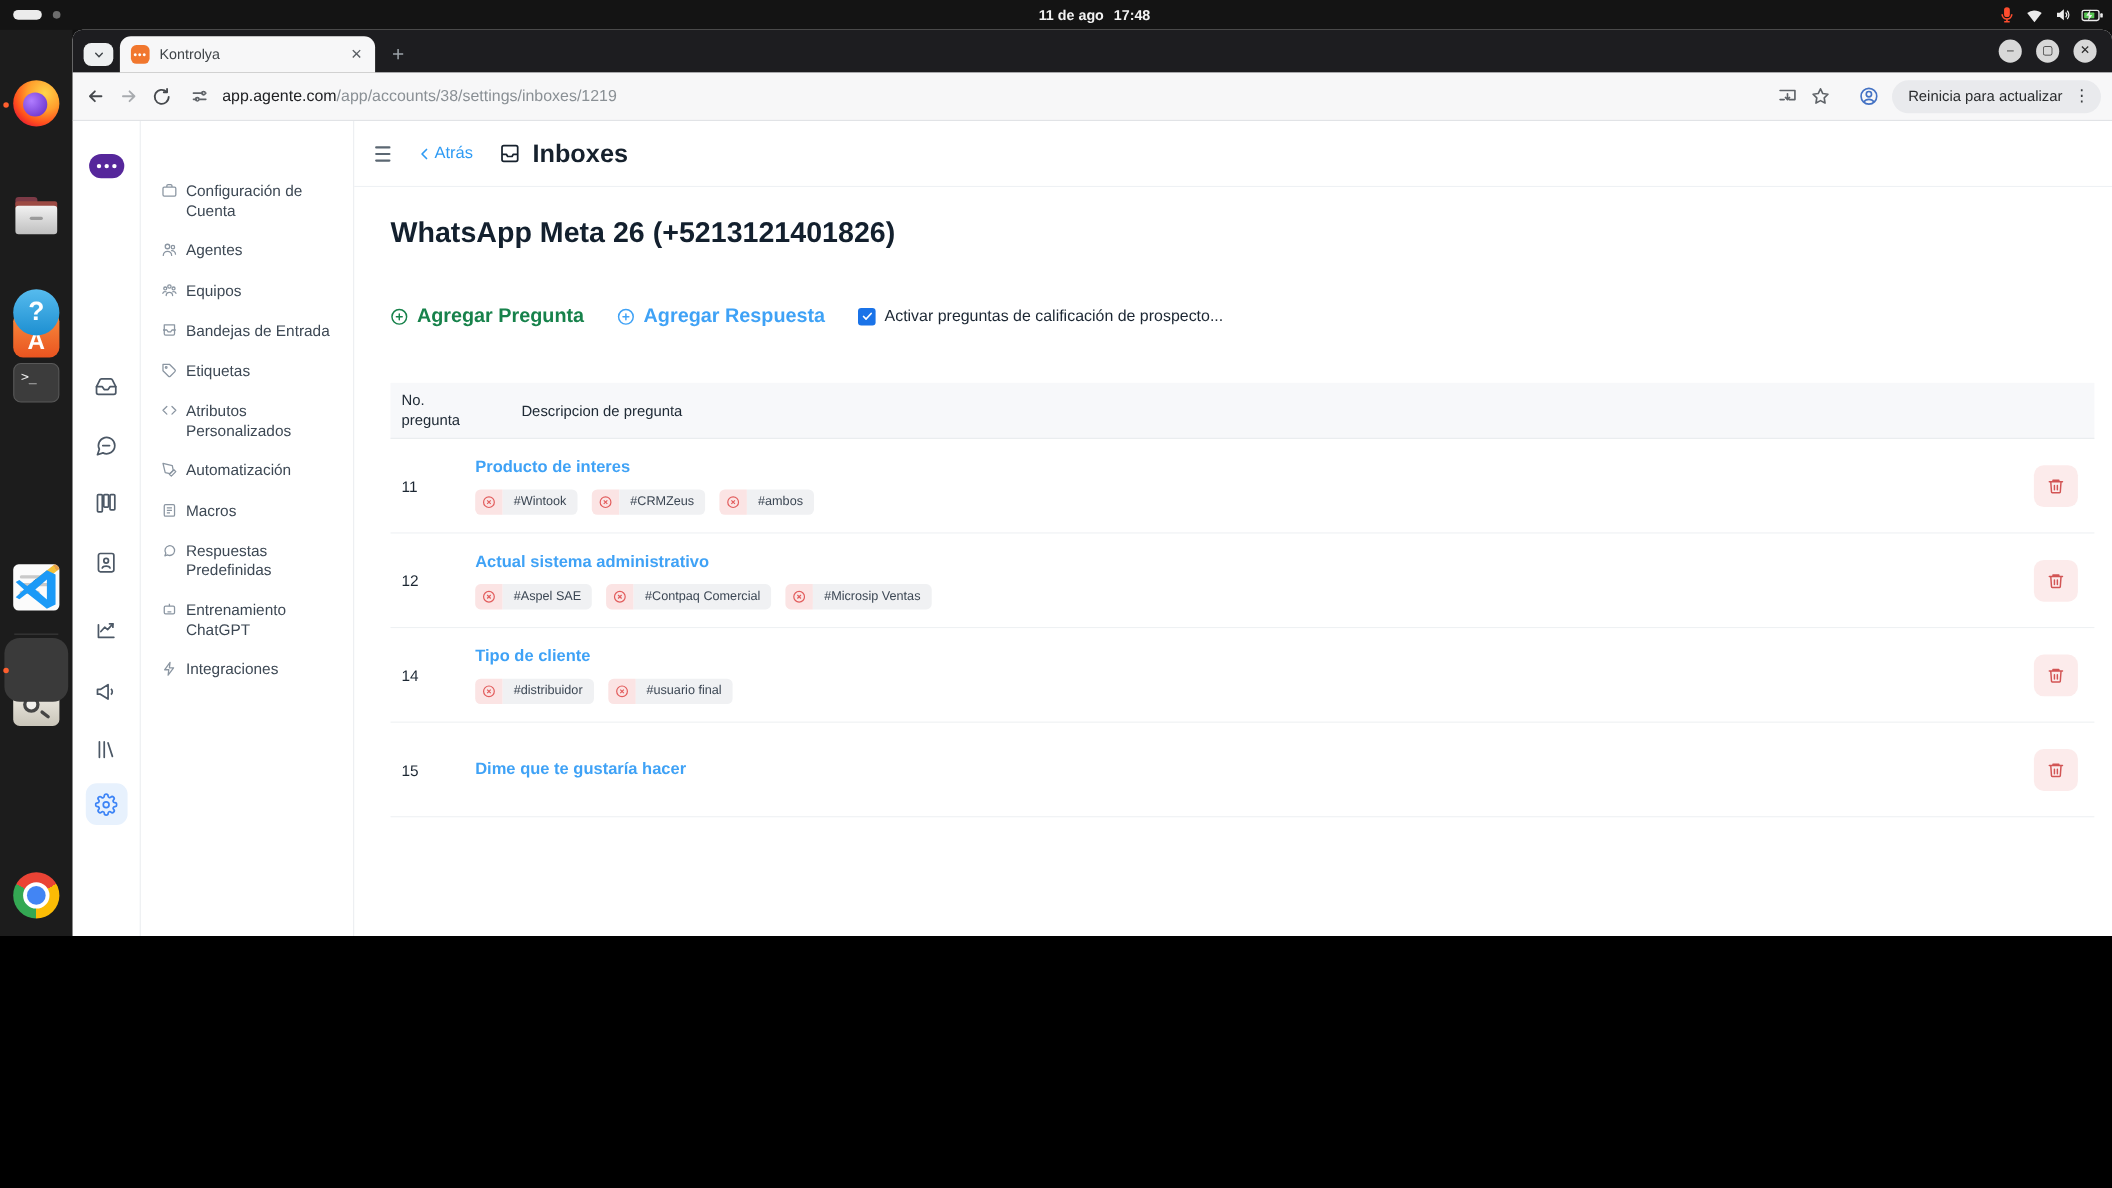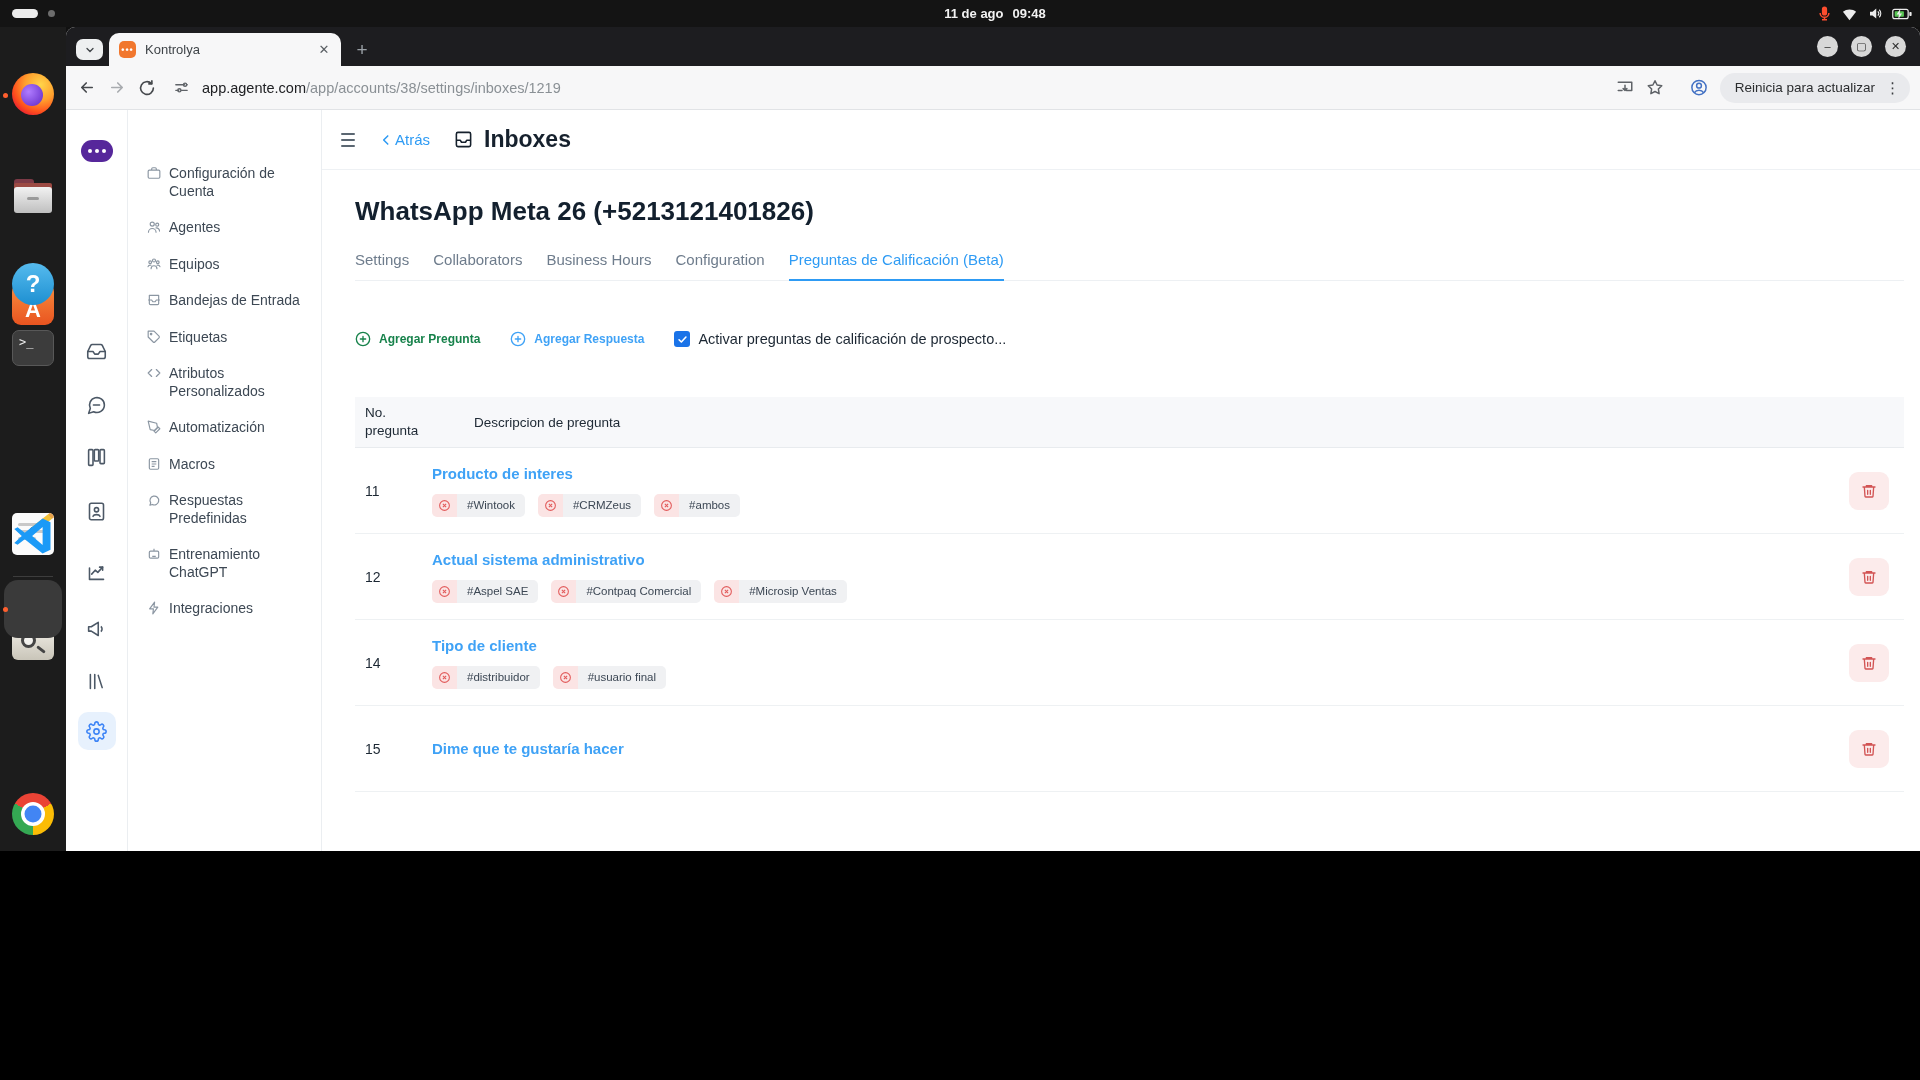--- a/index.html
+++ b/index.html
@@ -90,21 +90,21 @@
   .backlink{display:flex;align-items:center;gap:2px;margin-left:20px;color:#2e9bf4;font-size:15px;cursor:pointer;}
   .ptitle{display:flex;align-items:center;gap:11px;margin-left:24px;color:#16212d;}
   .ptitle .tt{font-size:23px;font-weight:700;}
   .content{position:relative;flex:1;padding:0 16px 0 33px;overflow:hidden;}
   .h1{margin:26px 0 0 0;font-size:26px;font-weight:700;color:#13202e;}
   .tabs{display:flex;gap:24px;margin-top:24px;border-bottom:1px solid #edf0f3;padding-bottom:12px;}
   .tabi{font-size:15px;color:#6e7c8c;cursor:pointer;position:relative;white-space:nowrap;}
   .tabi.active{color:#2e9bf4;}
   .tabi.active:after{content:"";position:absolute;left:0;right:0;bottom:-13px;height:2px;background:#2e9bf4;}
   .actions{display:flex;align-items:center;margin-top:50px;}
-  .act{display:flex;align-items:center;gap:8px;border:none;background:transparent;font-size:12px;font-weight:600;cursor:pointer;padding:0;}
+  .act{display:flex;align-items:center;gap:8px;border:none;background:transparent;font-size:18px;font-weight:600;cursor:pointer;padding:0;}
   .act.green{color:#17824b;}
   .act.blue{color:#3fa2f6;margin-left:30px;}
   .chkwrap{display:flex;align-items:center;gap:8px;margin-left:30px;}
   .chk{width:16px;height:16px;border-radius:3px;background:#1a73e8;display:flex;align-items:center;justify-content:center;cursor:pointer;flex:none;}
   .chklbl{font-size:14.5px;color:#1c2733;}
   .qtable{margin-top:50px;}
   .thead{display:flex;align-items:center;height:51px;background:#f7f8fa;border-bottom:1px solid #e8ebee;}
   .c-no{width:77px;flex:none;padding-left:10px;font-size:13.5px;color:#202b36;font-weight:500;line-height:1.35;}
   .c-desc{flex:1;font-size:13.5px;color:#202b36;font-weight:500;margin-left:42px;}
   .trow{display:flex;align-items:center;height:86px;border-bottom:1px solid #eef1f3;}
@@ -122,21 +122,21 @@
 
 <div class="screen">
 
   <div class="topbar">
     <div class="ws">
       <span class="ws-pill"></span>
       <span class="ws-dot"></span>
     </div>
     <div class="clock">
       <span>11 de ago</span>
-      <span>09:48</span>
+      <span>17:48</span>
     </div>
     <div class="tray">
       <span>
           <svg width="15" height="17" viewBox="0 0 24 24" fill="none" stroke="#ff4d2e" stroke-width="2.4">
             <rect x="9" y="2" width="6" height="12" rx="3" fill="#ff4d2e"></rect>
             <path d="M5 11a7 7 0 0 0 14 0M12 18v4M8 22h8"></path>
           </svg>
         </span>
       <span>
           <svg width="17" height="14" viewBox="0 0 24 20">
@@ -452,27 +452,20 @@
                 <rect x="3" y="3" width="18" height="18" rx="2"></rect>
                 <path d="M21 13h-5l-1.5 2.5h-5L8 13H3"></path>
               </svg>
             <span class="tt">Inboxes</span>
           </div>
         </div>
 
         <div class="content">
           <h1 class="h1">WhatsApp Meta 26 (+5213121401826)</h1>
 
-          <div class="tabs">
-            <span class="tabi">Settings</span>
-            <span class="tabi">Collaborators</span>
-            <span class="tabi">Business Hours</span>
-            <span class="tabi">Configuration</span>
-            <span class="tabi active">Preguntas de Calificación (Beta)</span>
-          </div>
 
           <div class="actions">
             <button class="act green">
               <svg width="16" height="16" viewBox="0 0 24 24" fill="none" stroke="#17824b" stroke-width="2" stroke-linecap="round">
                   <circle cx="12" cy="12" r="10"></circle>
                   <path d="M12 8v8M8 12h8"></path>
                 </svg>
               <span>Agregar Pregunta</span>
             </button>
             <button class="act blue">

